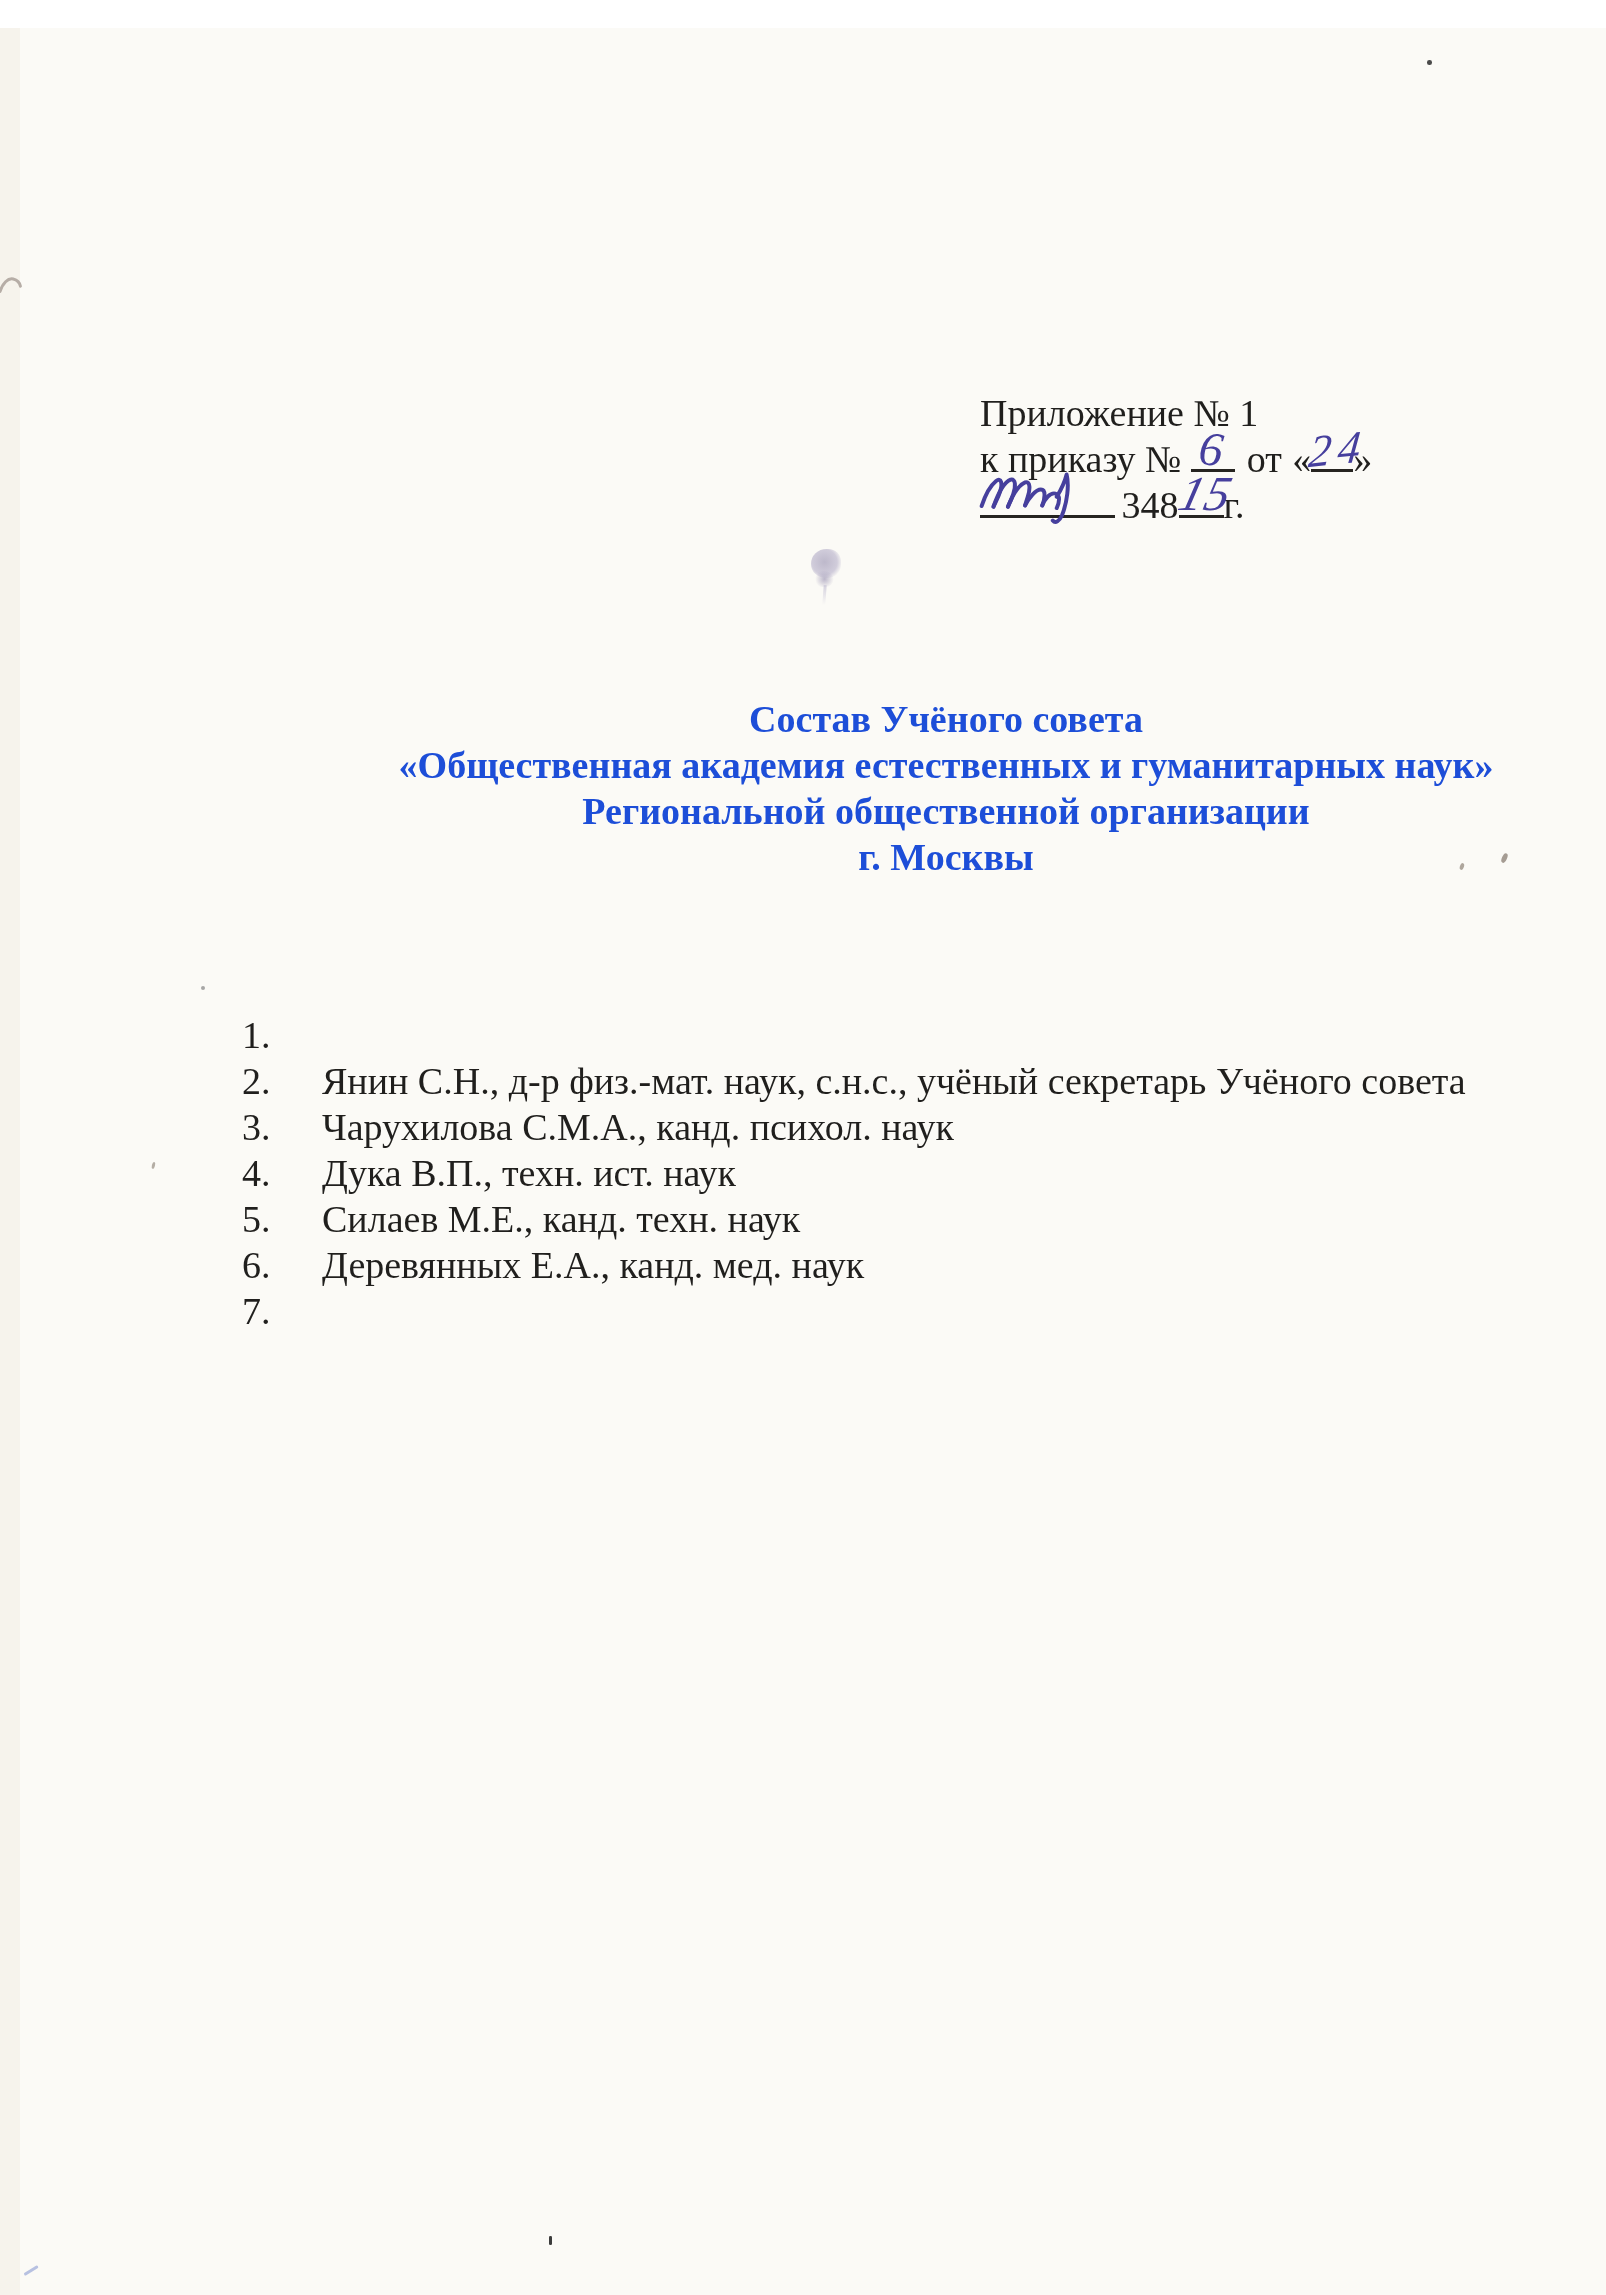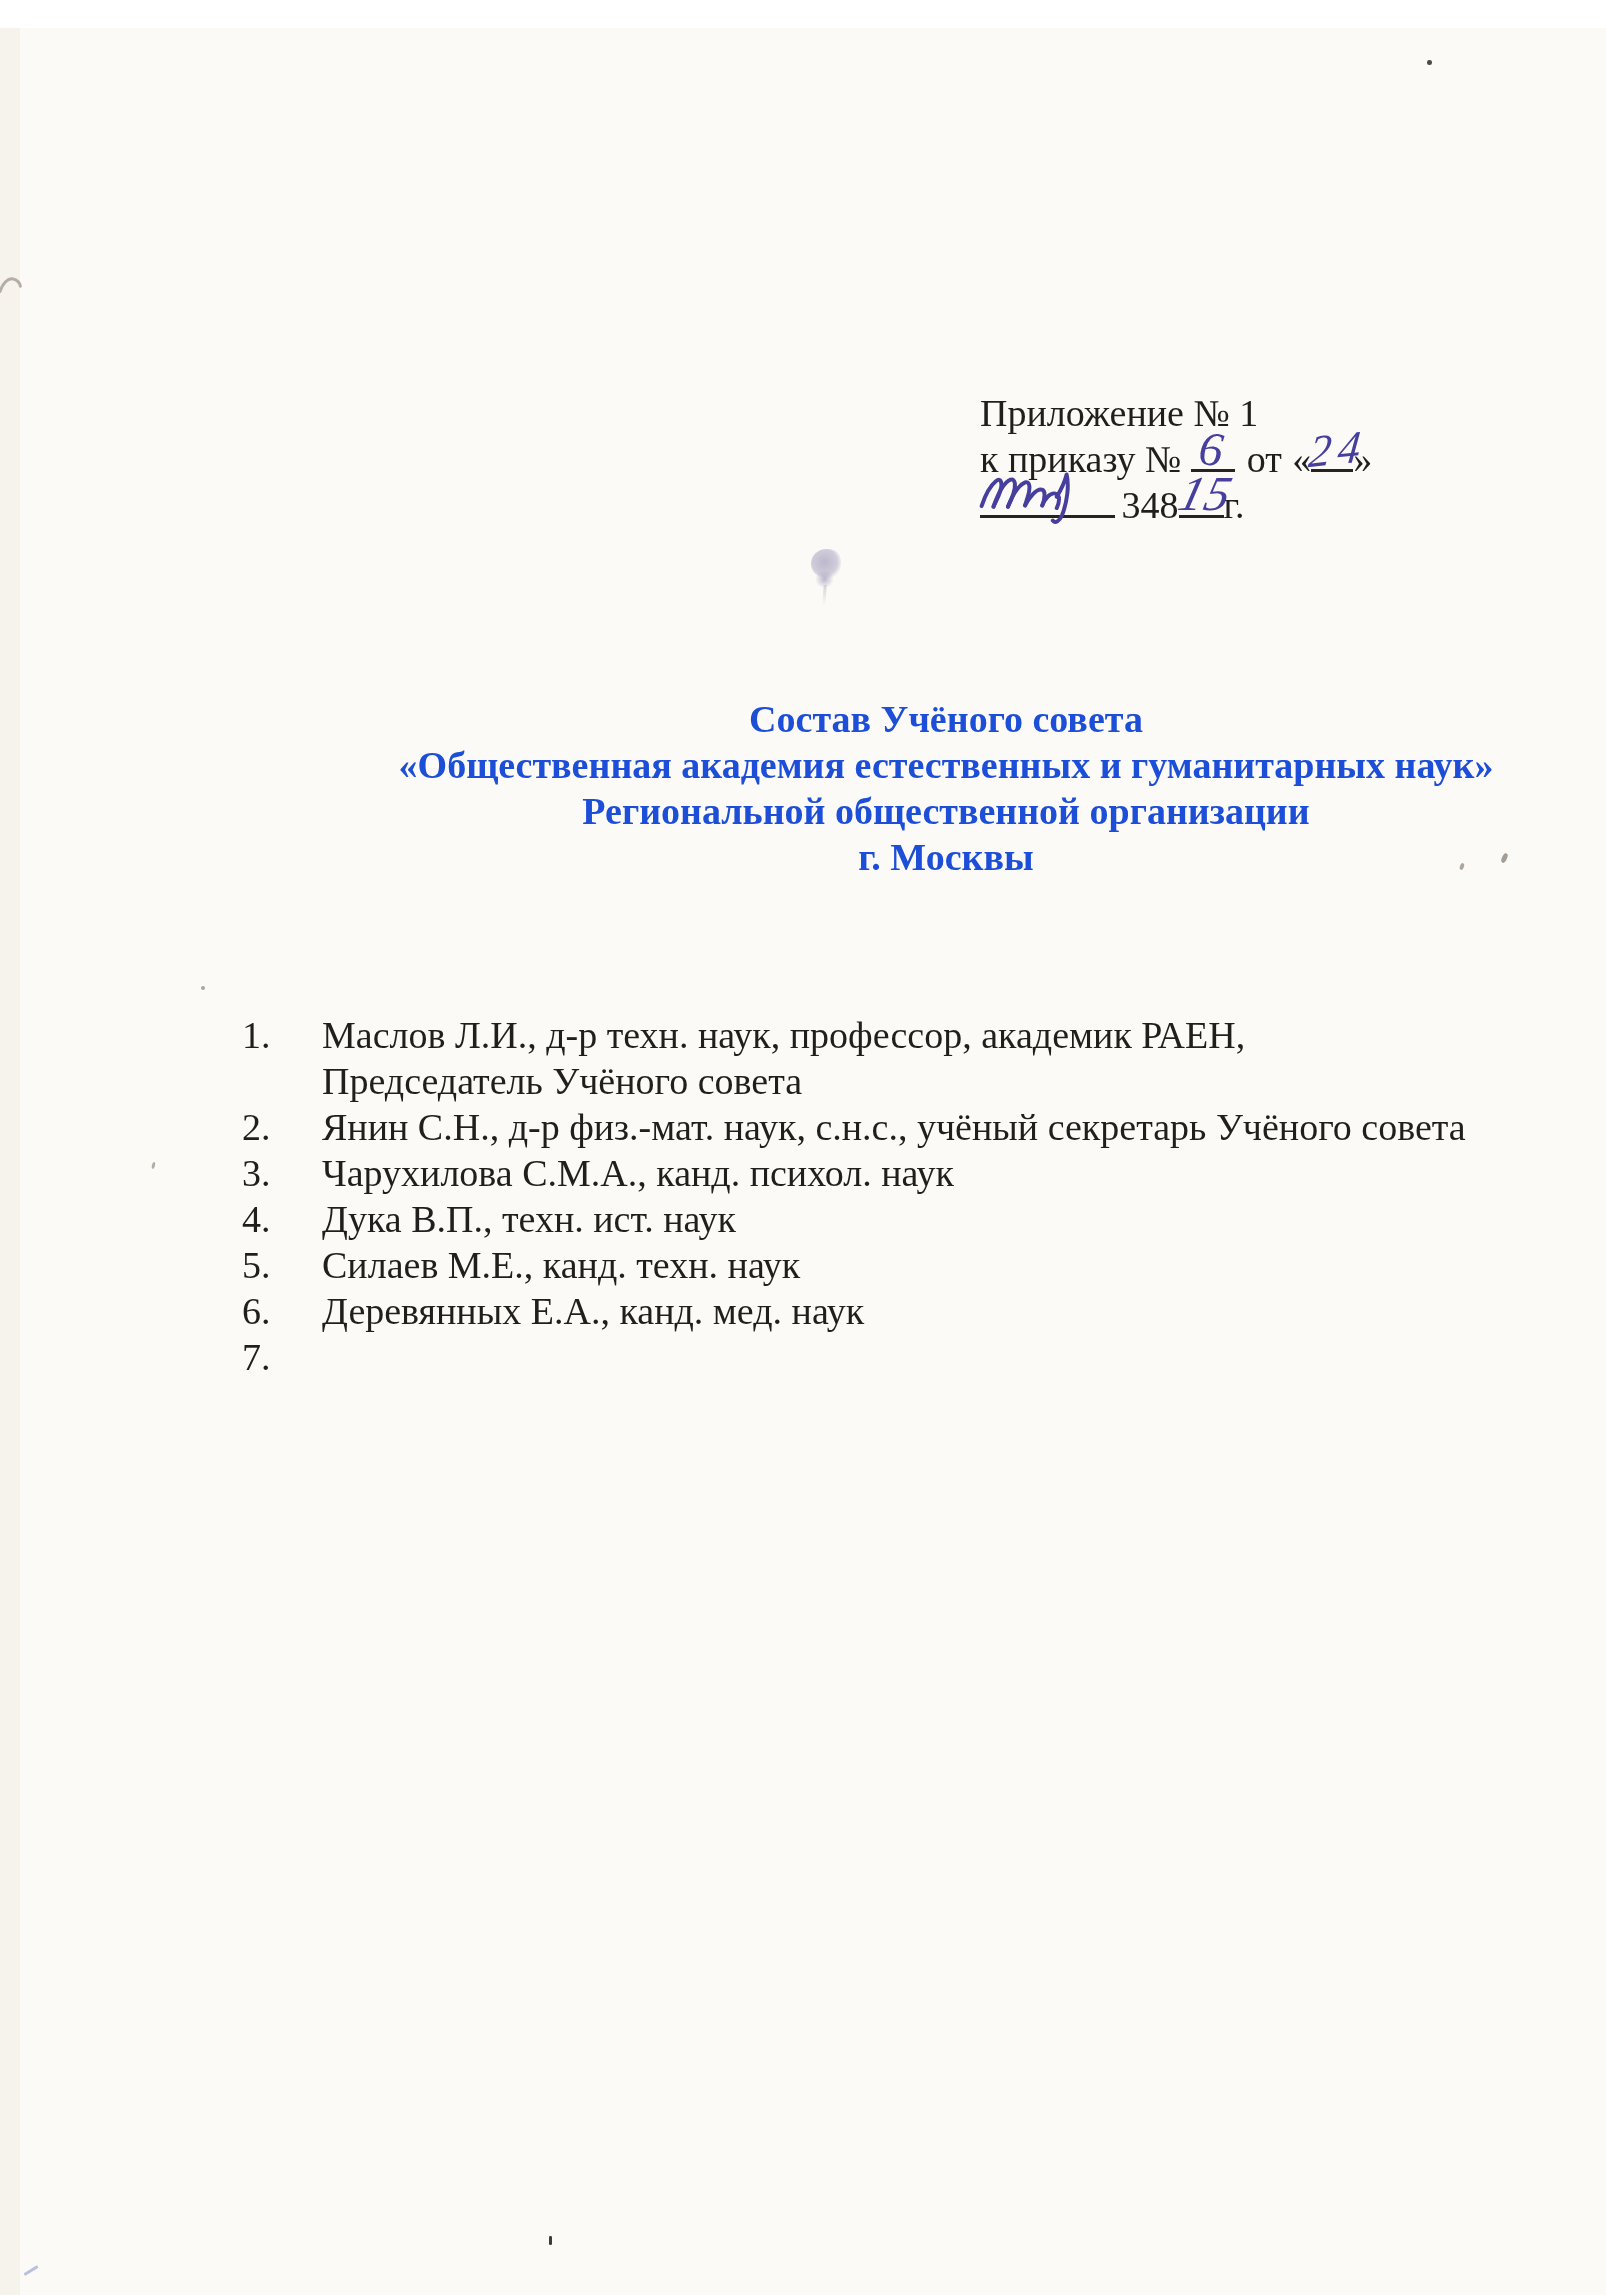--- a/index.html
+++ b/index.html
@@ -132,21 +132,20 @@
   <div class="title-block">
     <div>Состав Учёного совета</div>
     <div>«Общественная академия естественных и гуманитарных наук»</div>
     <div>Региональной общественной организации</div>
     <div>г. Москвы</div>
   </div>
 
   <div class="list-block">
       <div class="member-row">
         <div class="member-num">1.</div>
-        <div class="member-text">Маслов Л.И., д-р техн. наук, профессор, академик РАЕН,<br>Председатель Учёного совета</div>
       </div>
       <div class="member-row">
         <div class="member-num">2.</div>
         <div class="member-text">Янин С.Н., д-р физ.-мат. наук, с.н.с., учёный секретарь Учёного совета</div>
       </div>
       <div class="member-row">
         <div class="member-num">3.</div>
         <div class="member-text">Чарухилова С.М.А., канд. психол. наук</div>
       </div>
       <div class="member-row">

